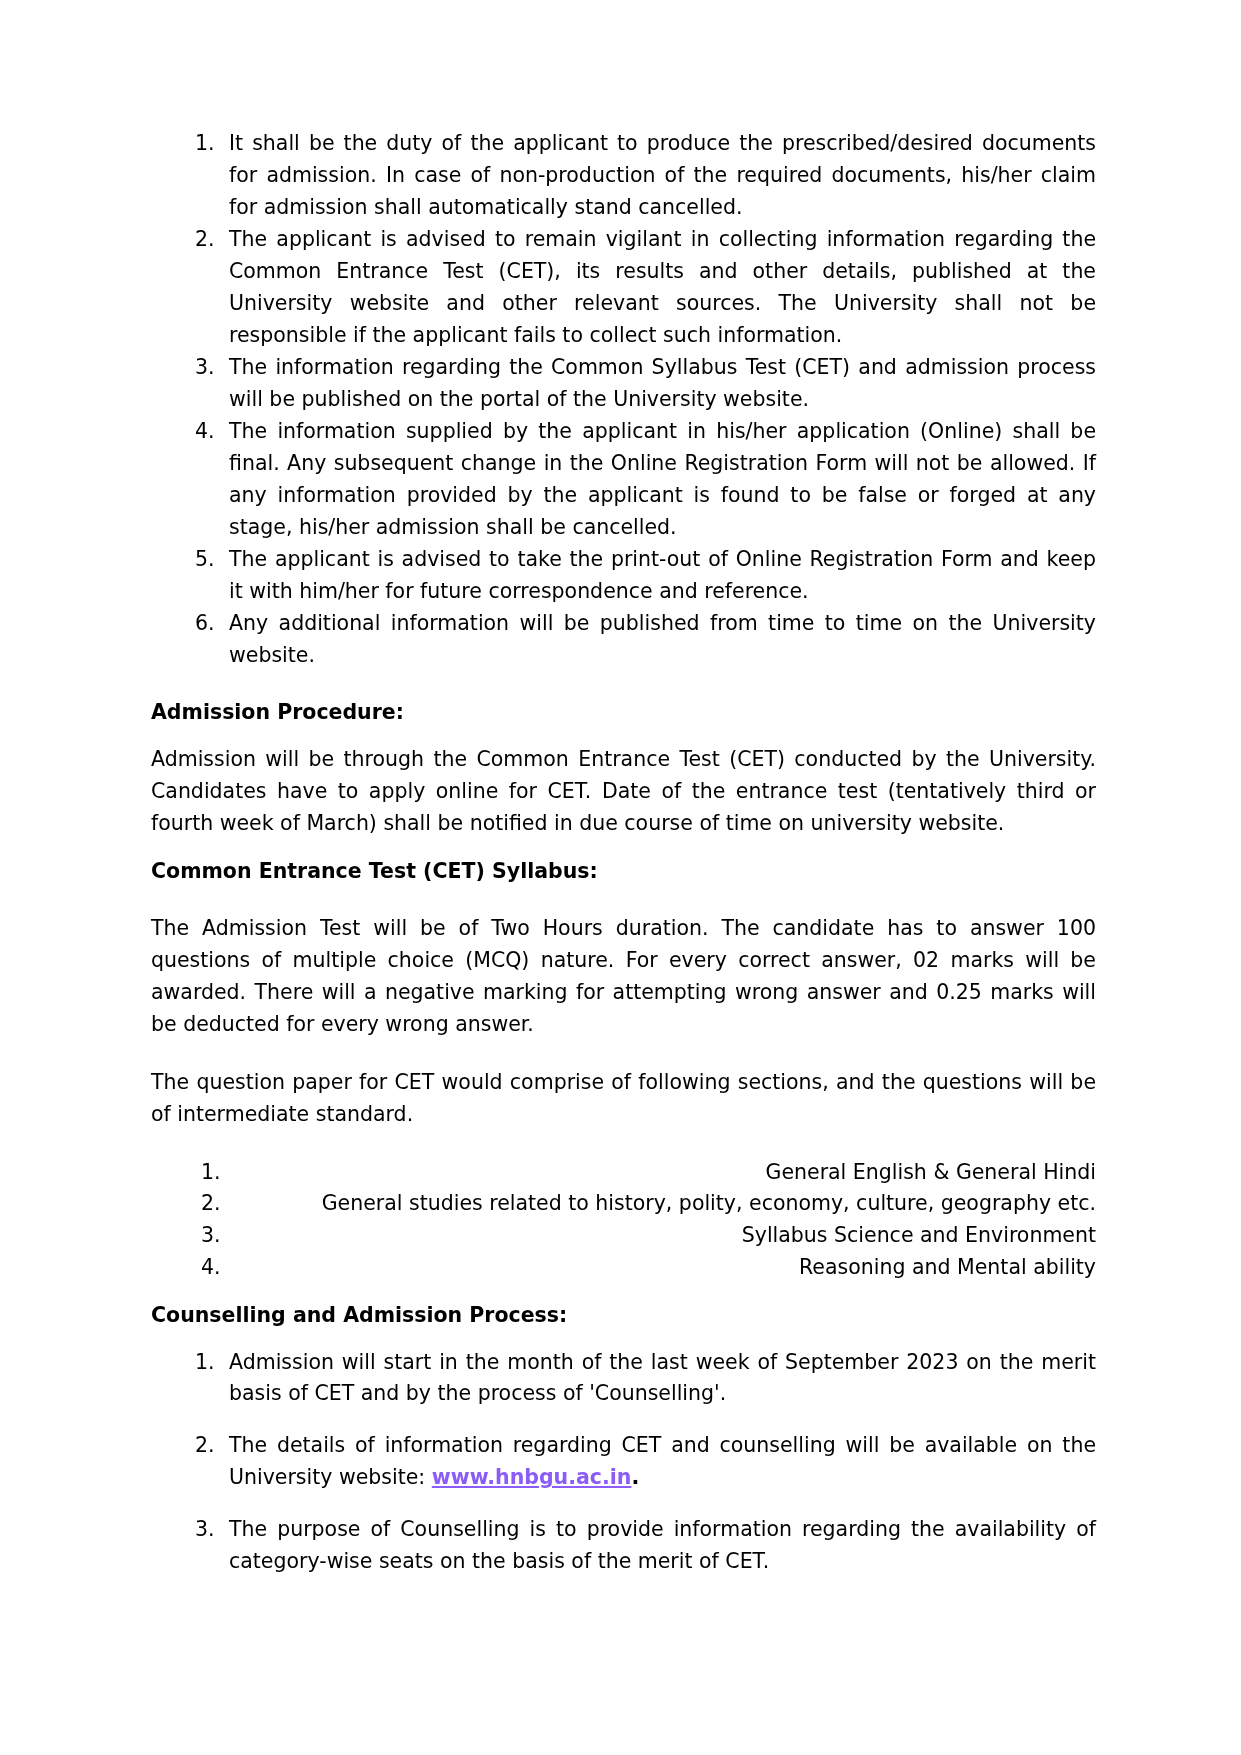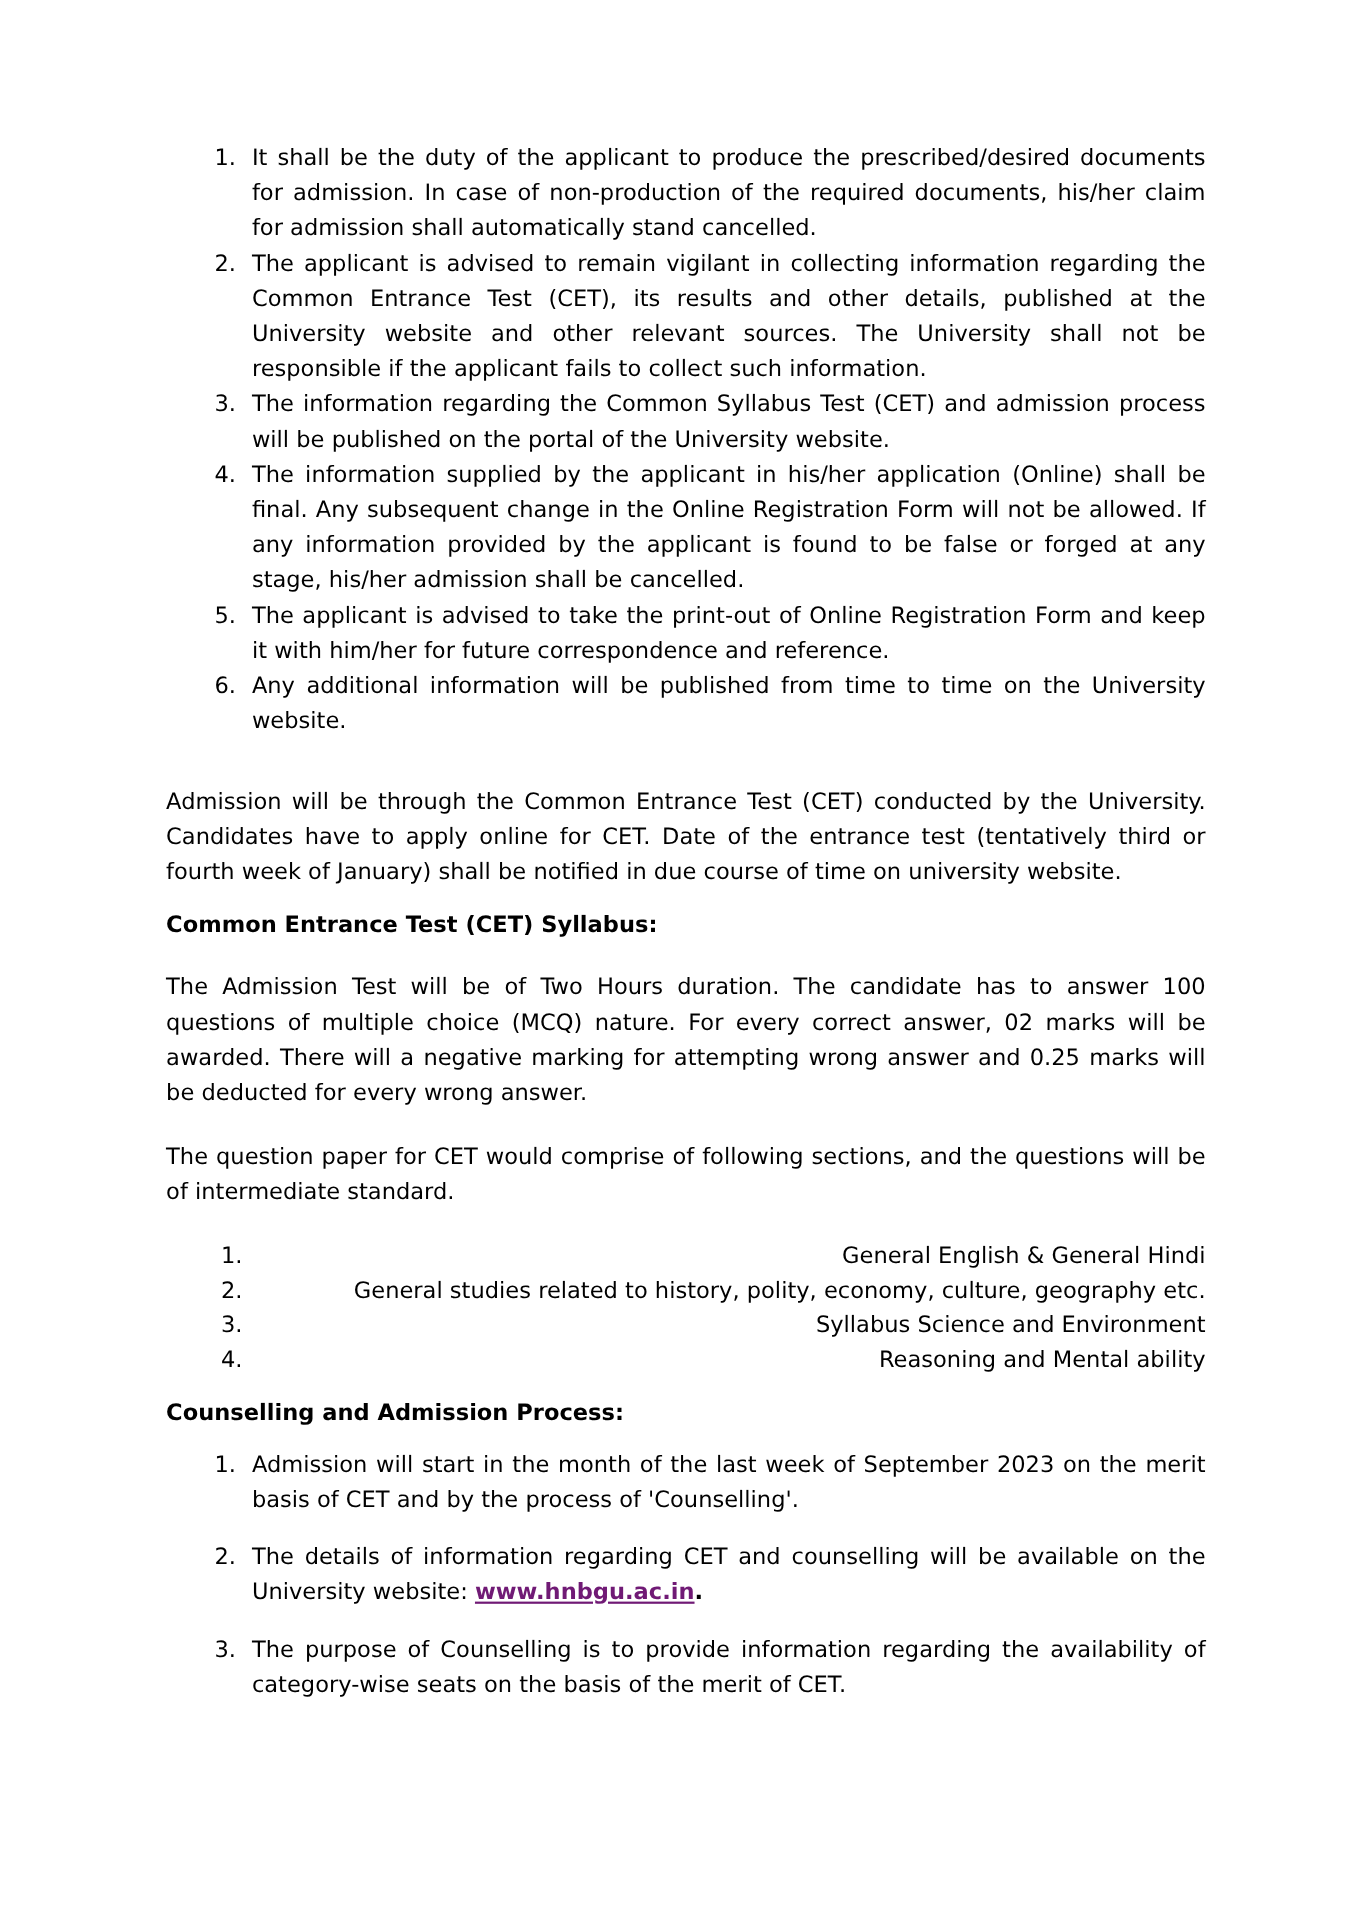--- a/index.html
+++ b/index.html
@@ -59,21 +59,21 @@
     font-size: 20.5px;
     line-height: 1.5;
     font-weight: bold;
     margin: 0;
     text-align: left;
   }
   .gap-sm { height: 16px; }
   .gap-md { height: 26px; }
 
   a.link {
-    color: #701a75;
+    color: #8b5cf6;
     font-weight: bold;
   }
   .bold { font-weight: bold; text-align: right; }
 </style>
 </head>
 <body>
 
 <div class="page">
   <div class="content">
 
@@ -81,22 +81,23 @@
       <li>It shall be the duty of the applicant to produce the prescribed/desired documents for admission. In case of non-production of the required documents, his/her claim for admission shall automatically stand cancelled.</li>
       <li>The applicant is advised to remain vigilant in collecting information regarding the Common Entrance Test (CET), its results and other details, published at the University website and other relevant sources. The University shall not be responsible if the applicant fails to collect such information.</li>
       <li>The information regarding the Common Syllabus Test (CET) and admission process will be published on the portal of the University website.</li>
       <li>The information supplied by the applicant in his/her application (Online) shall be final. Any subsequent change in the Online Registration Form will not be allowed. If any information provided by the applicant is found to be false or forged at any stage, his/her admission shall be cancelled.</li>
       <li>The applicant is advised to take the print-out of Online Registration Form and keep it with him/her for future correspondence and reference.</li>
       <li>Any additional information will be published from time to time on the University website.</li>
     </ol>
 
     <div class="gap-md"></div>
 
+    <p class="heading">Admission Procedure:</p>
     <div class="gap-sm"></div>
-    <p class="para">Admission will be through the Common Entrance Test (CET) conducted by the University. Candidates have to apply online for CET. Date of the entrance test (tentatively third or fourth week of January) shall be notified in due course of time on university website.</p>
+    <p class="para">Admission will be through the Common Entrance Test (CET) conducted by the University. Candidates have to apply online for CET. Date of the entrance test (tentatively third or fourth week of March) shall be notified in due course of time on university website.</p>
 
     <div class="gap-sm"></div>
 
     <p class="heading">Common Entrance Test (CET) Syllabus:</p>
     <div class="gap-md"></div>
     <p class="para">The Admission Test will be of Two Hours duration. The candidate has to answer 100 questions of multiple choice (MCQ) nature. For every correct answer, 02 marks will be awarded. There will a negative marking for attempting wrong answer and 0.25 marks will be deducted for every wrong answer.</p>
     <div class="gap-md"></div>
     <p class="para">The question paper for CET would comprise of following sections, and the questions will be of intermediate standard.</p>
 
     <div class="gap-md"></div>

